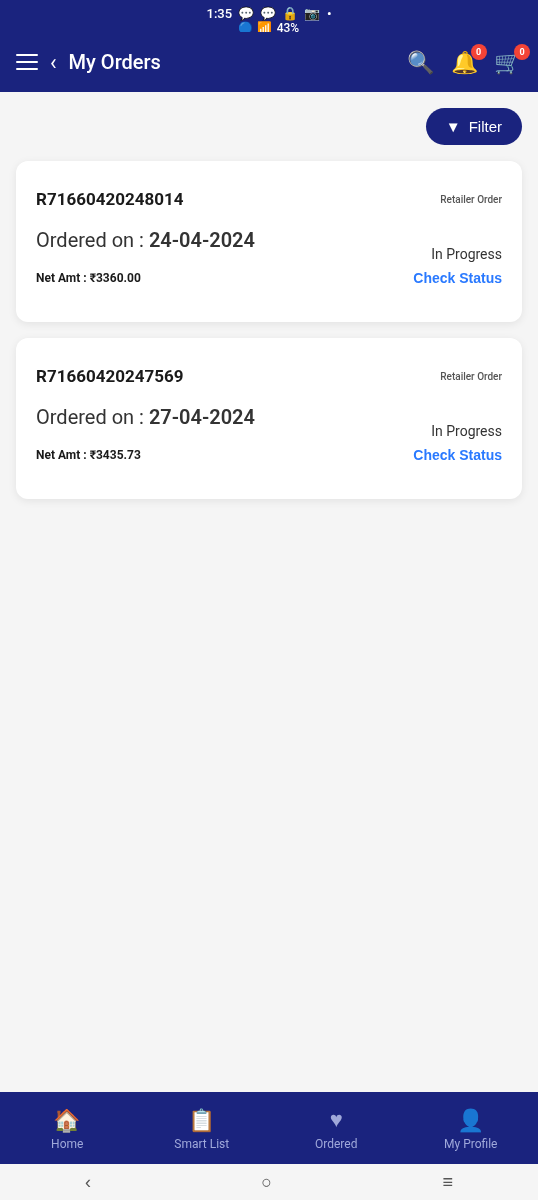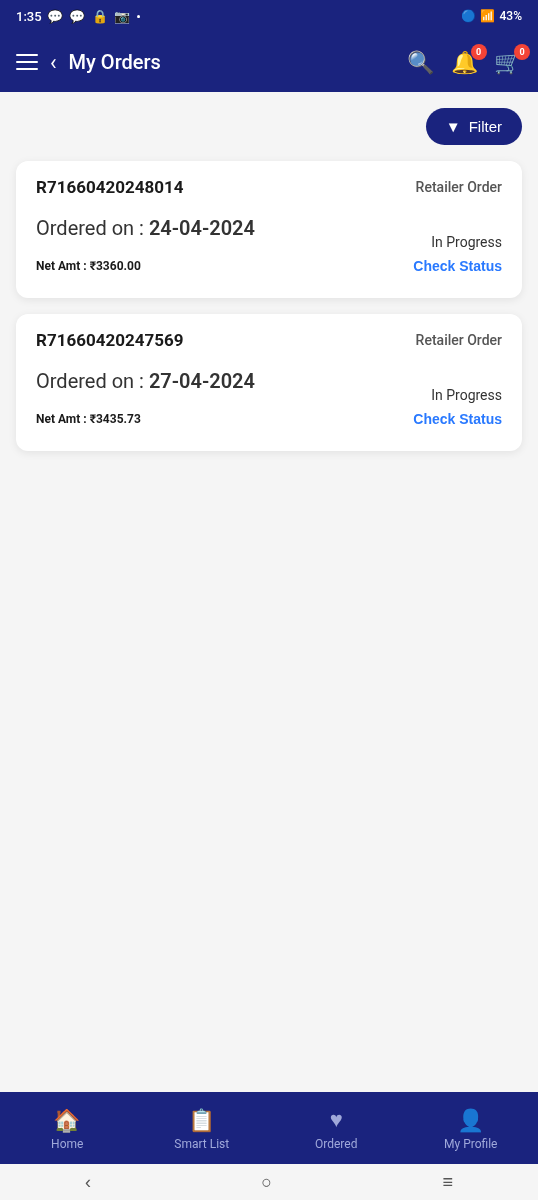--- a/index.html
+++ b/index.html
@@ -17,20 +17,21 @@
     .status-bar {
       background: #1a237e;
       color: white;
       display: flex;
       justify-content: space-between;
       align-items: center;
       padding: 6px 16px;
       font-size: 13px;
       font-weight: 500;
       height: 32px;
+      flex-direction: column;
     }
     .status-bar-left { display: flex; align-items: center; gap: 6px; }
     .status-bar-right { display: flex; align-items: center; gap: 4px; font-size: 12px; }
 
     
     .header {
       background: #1a237e;
       color: white;
       display: flex;
       align-items: center;
@@ -94,37 +95,37 @@
       align-items: center;
       gap: 8px;
       cursor: pointer;
       font-weight: 500;
     }
 
     
     .order-card {
       background: white;
       border-radius: 12px;
-      padding: 16px 20px;
+      padding: 28px 20px;
       margin-bottom: 16px;
       box-shadow: 0 2px 8px rgba(0,0,0,0.08);
     }
     .order-row {
       display: flex;
       justify-content: space-between;
       align-items: center;
       margin-bottom: 8px;
     }
     .order-id {
       font-size: 17px;
       font-weight: 700;
       color: #1a1a1a;
     }
     .order-type {
-      font-size: 14px;
+      font-size: 10px;
       color: #555;
       font-weight: 500;
     }
     .order-date {
       font-size: 20px;
       color: #333;
     }
     .order-date span {
       font-weight: 600;
     }

